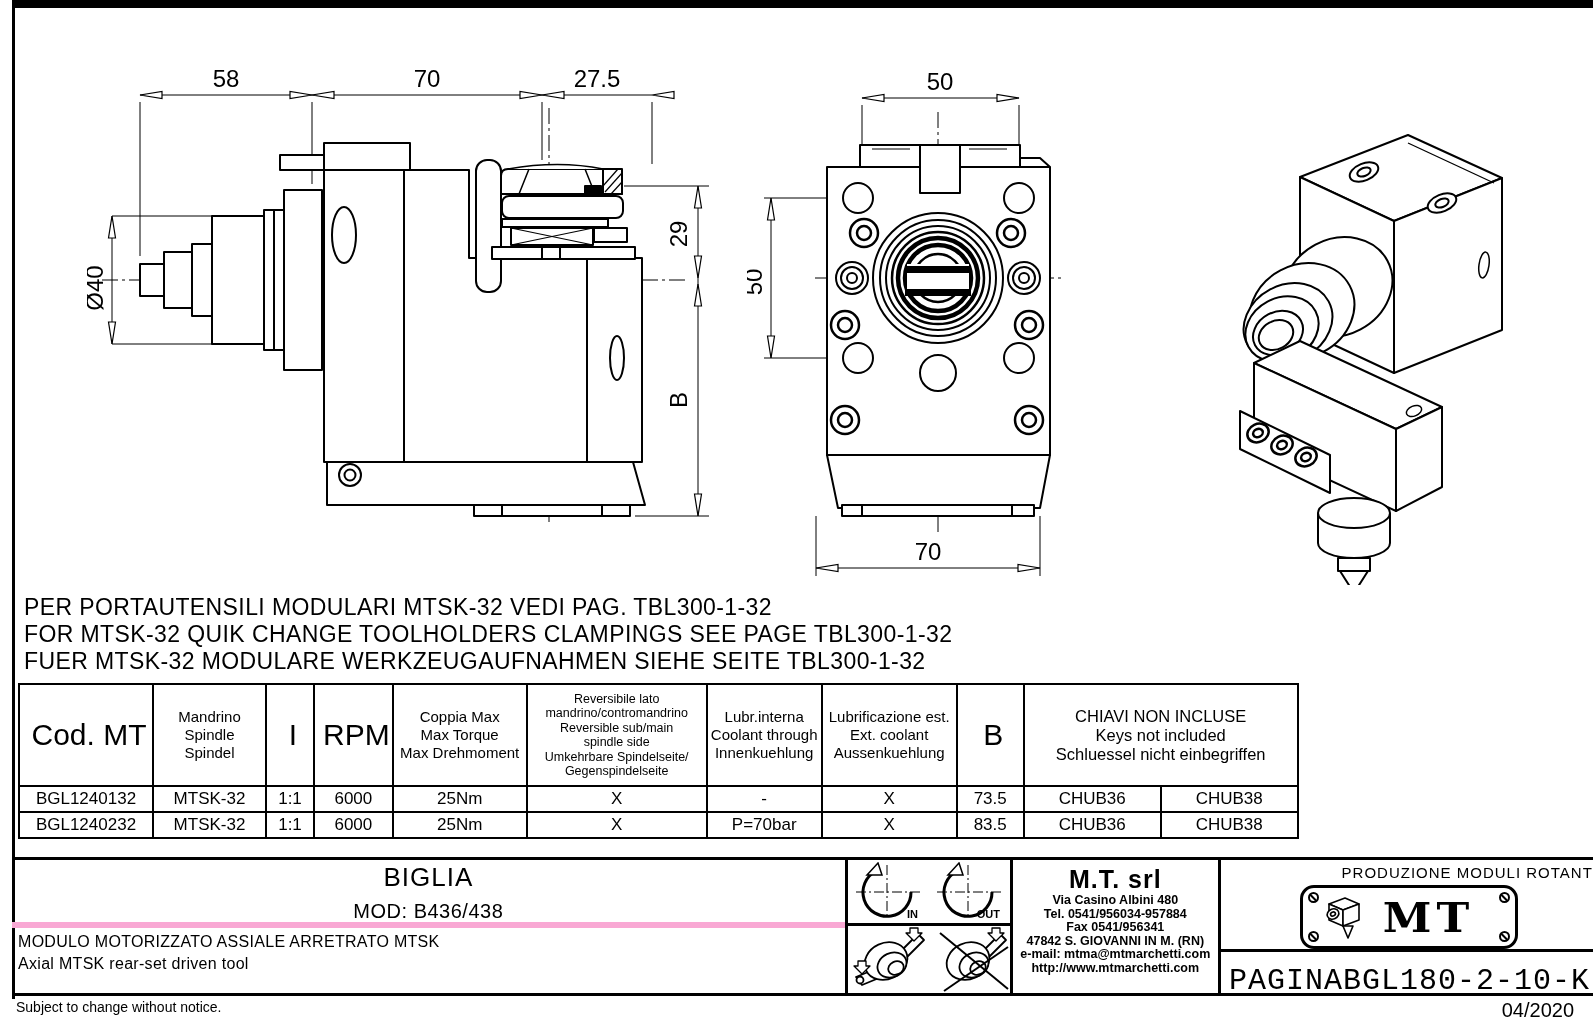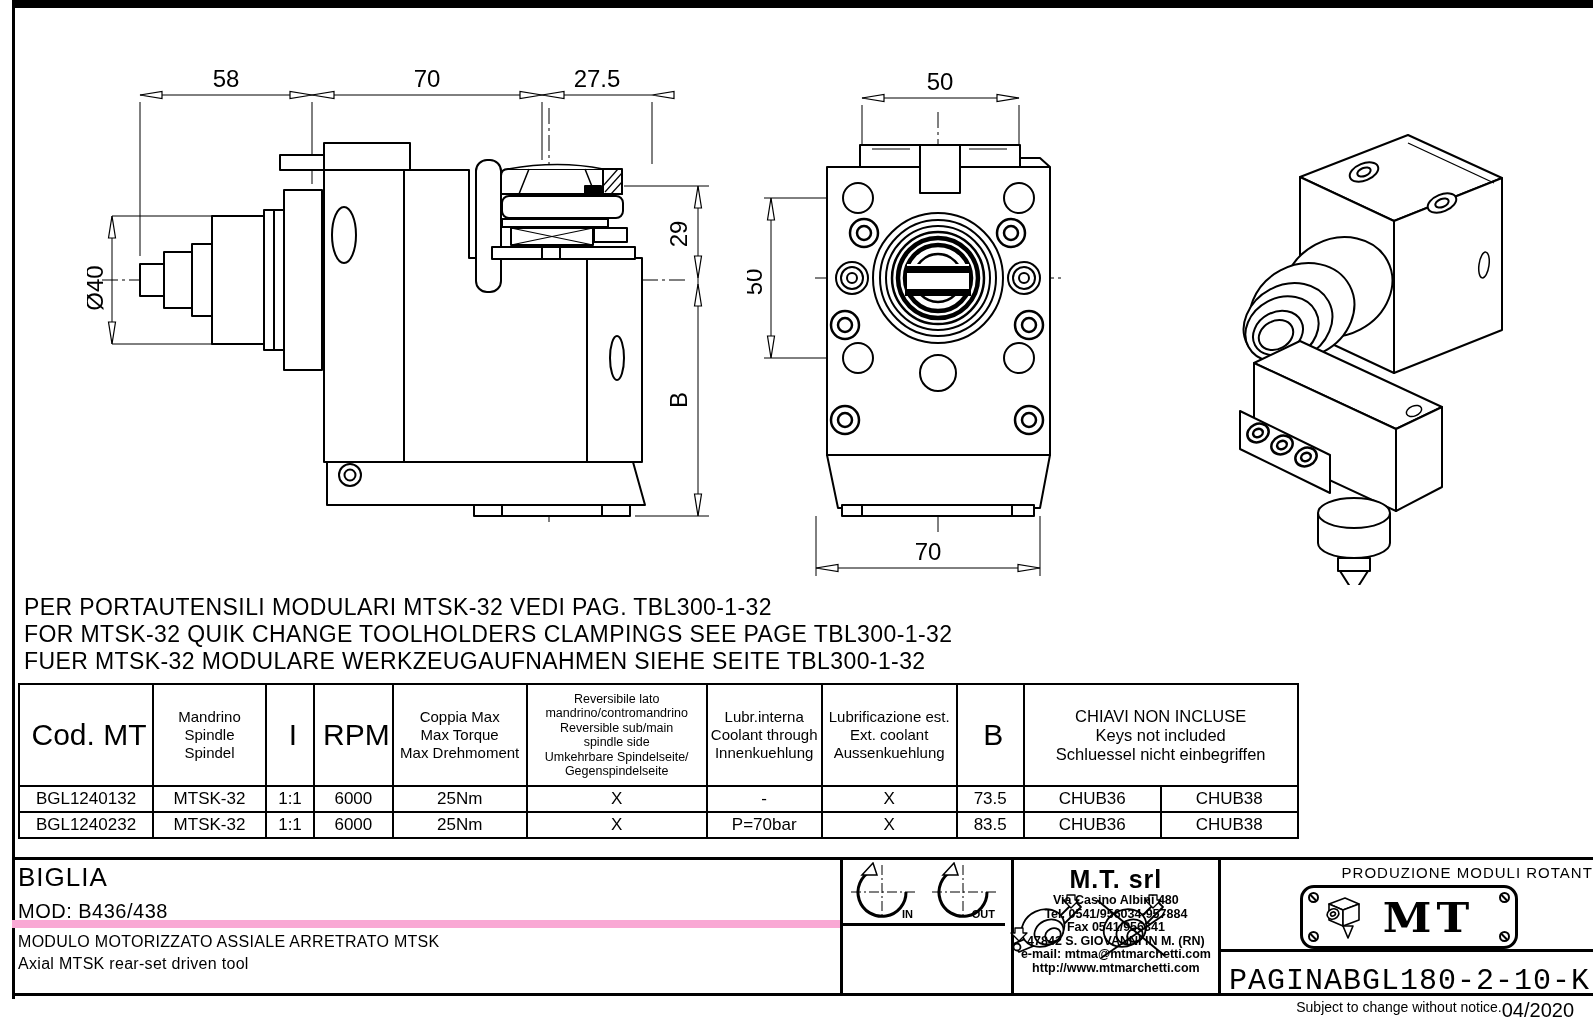--- a/index.html
+++ b/index.html
@@ -20,43 +20,43 @@
   table.spec .h-sm{font-size:15px;line-height:18px;}
   table.spec .h-xs{font-size:12.5px;line-height:14.5px;}
   table.spec .h-keys{font-size:16.5px;line-height:19px;}
   table.spec tr.hdr{height:102px;}
   table.spec tr.data{height:26px;}
   table.spec tr.data td{font-size:17px;white-space:nowrap;}
   
   .tblock{position:absolute;left:0;top:857px;width:1586px;height:139px;border-top:3px solid #000;border-bottom:3px solid #000;display:flex;box-sizing:border-box;}
   .tb-col{box-sizing:border-box;height:100%;}
   .tb-c1{width:936px;border-right:3px solid #000;display:flex;flex-direction:column;}
-  .tb-c1 .r1{height:68px;border-bottom:8px solid #f9a8d4;box-sizing:border-box;padding-left:6px;}
+  .tb-c1 .r1{height:68px;border-bottom:6px solid #f9a8d4;box-sizing:border-box;text-align:center;}
   .brand{font-size:26px;letter-spacing:1px;margin-top:2px;}
   .model{font-size:20px;letter-spacing:.5px;margin-top:7px;}
   .tb-c1 .r2{flex:1;padding:3px 15px 0 6px;font-size:16px;line-height:22px;letter-spacing:.3px;}
-  .tb-c2{width:171px;border-right:3px solid #000;display:flex;flex-direction:row;}
+  .tb-c2{width:171px;border-right:3px solid #000;display:flex;flex-direction:column;}
   .tb-c2 .cell{box-sizing:border-box;display:flex;align-items:center;justify-content:center;}
   .tb-c2 .cell.top{height:66px;border-bottom:3px solid #000;}
   .tb-c2 .cell.bot{flex:1;}
   .tb-c3{width:230px;text-align:center;}
   .coname{font-size:25px;font-weight:bold;margin-top:5px;letter-spacing:1px;}
   .coline{font-size:12.5px;line-height:13.5px;font-weight:bold;}
   .tb-c4{flex:1;border-left:3px solid #000;display:flex;flex-direction:column;}
   .tb-c4 .r1{height:100px;border-bottom:3px solid #000;box-sizing:border-box;text-align:right;}
   .prod{font-size:15px;letter-spacing:1px;margin-top:4px;}
   .logobox{width:212px;height:58px;margin:4px auto 0 auto;border:3px solid #000;border-radius:14px;position:relative;display:flex;align-items:center;justify-content:center;}
   .logotext{font-family:"DejaVu Serif",serif;font-weight:bold;font-size:44px;letter-spacing:5px;margin-left:38px;transform:scaleY(.92);}
   .screw{position:absolute;width:11px;height:11px;border:2px solid #000;border-radius:50%;box-sizing:border-box;}
   .screw:before{content:"";position:absolute;left:-1px;top:3px;width:9px;height:0;border-top:2px solid #000;transform:rotate(45deg);}
   .s-tl{left:5px;top:4px}.s-tr{right:5px;top:4px}.s-bl{left:5px;bottom:4px}.s-br{right:5px;bottom:4px}
   .logomachine{position:absolute;left:12px;top:6px;}
   .tb-c4 .r2{flex:1;display:flex;align-items:center;justify-content:space-between;padding:12px 8px;font-size:30px;letter-spacing:1px;white-space:nowrap;font-family:Liberation Mono, monospace;}
   
-  .bstrip{position:absolute;left:4px;top:999px;width:1558px;display:flex;justify-content:flex-end;align-items:flex-start;}
+  .bstrip{position:absolute;left:4px;top:999px;width:1558px;display:flex;justify-content:space-between;align-items:flex-start;}
   .disclaimer{font-size:14px;}
   .date{font-size:20px;}
 </style>
 </head>
 <body>
 
 <div class="sheet">
 
   <div class="frame" style="left:0;top:0;width:1593px;height:8px;"></div>
   <div class="frame" style="left:1583px;top:0;width:6px;height:999px;"></div>

